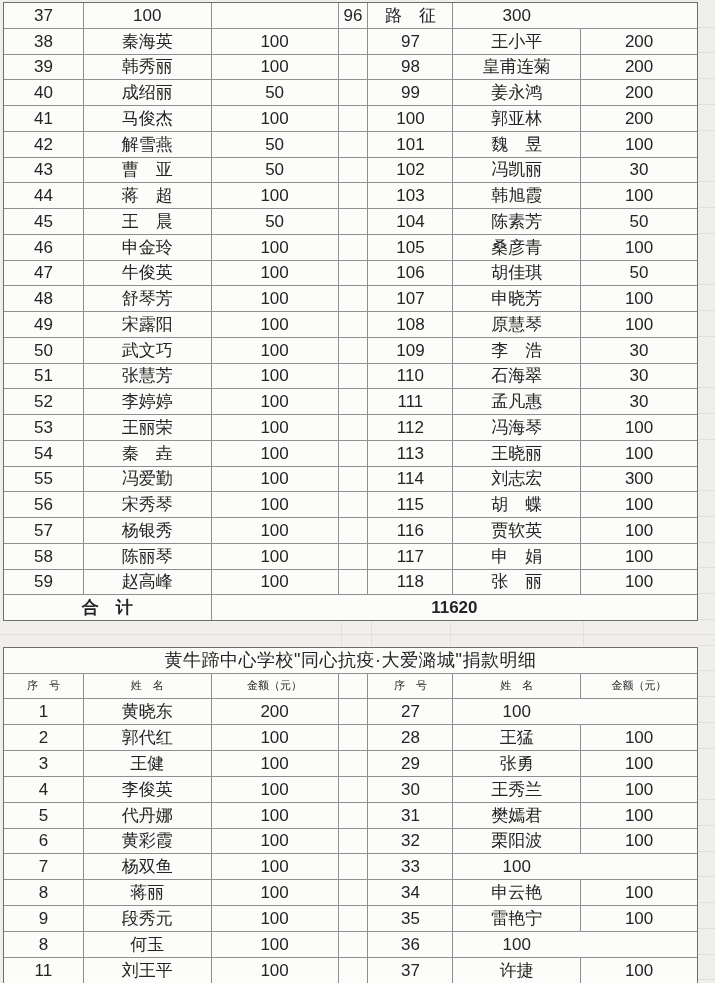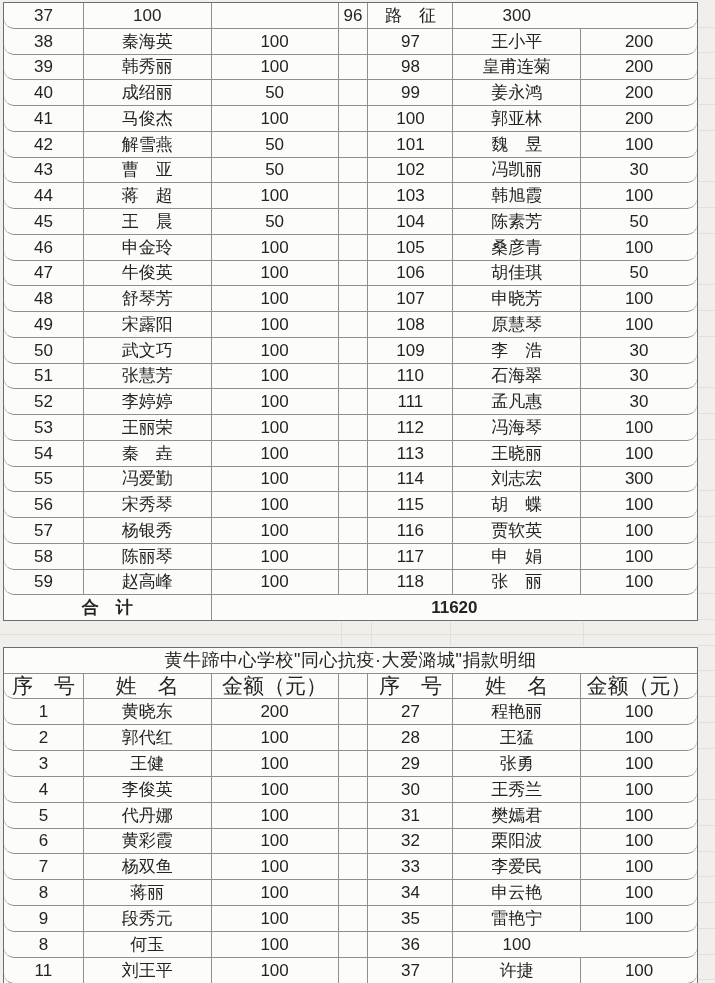--- a/index.html
+++ b/index.html
@@ -27,21 +27,20 @@
     box-sizing:border-box;
   }
   .tbl-1{top:2px;}
   .tbl-2{top:647px;}
   .tr{
     display:grid;
     grid-template-columns:79fr 128fr 127fr 30fr 85fr 128fr 117fr;
     height:25.75px;
     border-bottom:1px solid var(--grid);
     box-sizing:border-box;
-    border-radius:10px;
   }
   .tbl-2 .tr{height:25.85px;}
   .td{
     display:flex;align-items:center;justify-content:center;
     font-size:17px;line-height:1;
     overflow:hidden;white-space:nowrap;
     box-sizing:border-box;
   }
   .td + .td{border-left:1px solid var(--grid);}
   .total-row{
@@ -55,21 +54,21 @@
     height:25.5px;
     border-bottom:1px solid var(--grid);
     display:flex;align-items:center;justify-content:center;
     font-size:18px;letter-spacing:0.5px;
     box-sizing:border-box;
   }
   .header-row{
     height:21.5px;
     border-bottom:1px solid var(--grid);
   }
-  .header-row .td{font-size:21px;}
+  .header-row .td{font-size:11px;}
   
   .right-strip{
     position:absolute;top:2px;right:0;width:17px;height:979px;
     background-image:repeating-linear-gradient(to bottom,
       transparent 0px,transparent 24.75px,var(--faint) 24.75px,var(--faint) 25.75px);
   }
   .gap-h{
     position:absolute;left:0;top:634px;width:715px;height:1px;
     background:var(--faint);
   }
@@ -319,21 +318,20 @@
       <div class="td">金额（元）</div>
     </div>
     <div>
 
     <div class="tr">
         <div class="td">1</div>
         <div class="td">黄晓东</div>
         <div class="td">200</div>
         <div class="td"></div>
         <div class="td">27</div>
-        <div class="td">程艳丽</div>
         <div class="td">100</div>
       </div>
         <div class="tr">
         <div class="td">2</div>
         <div class="td">郭代红</div>
         <div class="td">100</div>
         <div class="td"></div>
         <div class="td">28</div>
         <div class="td">王猛</div>
         <div class="td">100</div>
@@ -373,21 +371,20 @@
         <div class="td">32</div>
         <div class="td">栗阳波</div>
         <div class="td">100</div>
       </div>
         <div class="tr">
         <div class="td">7</div>
         <div class="td">杨双鱼</div>
         <div class="td">100</div>
         <div class="td"></div>
         <div class="td">33</div>
-        <div class="td">李爱民</div>
         <div class="td">100</div>
       </div>
         <div class="tr">
         <div class="td">8</div>
         <div class="td">蒋丽</div>
         <div class="td">100</div>
         <div class="td"></div>
         <div class="td">34</div>
         <div class="td">申云艳</div>
         <div class="td">100</div>

